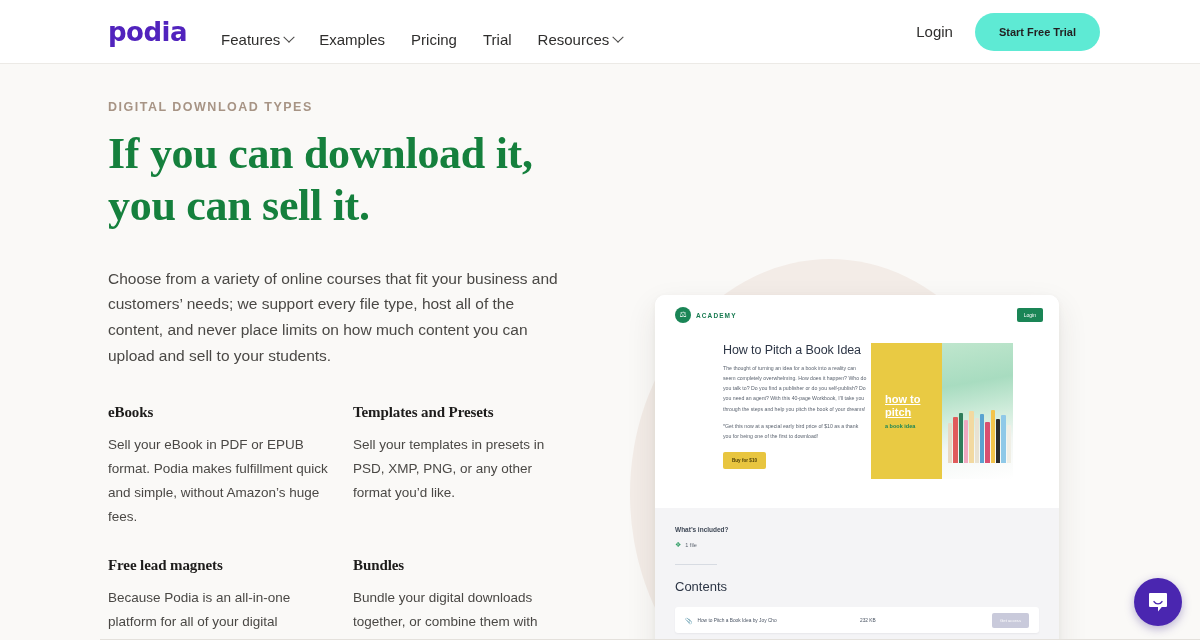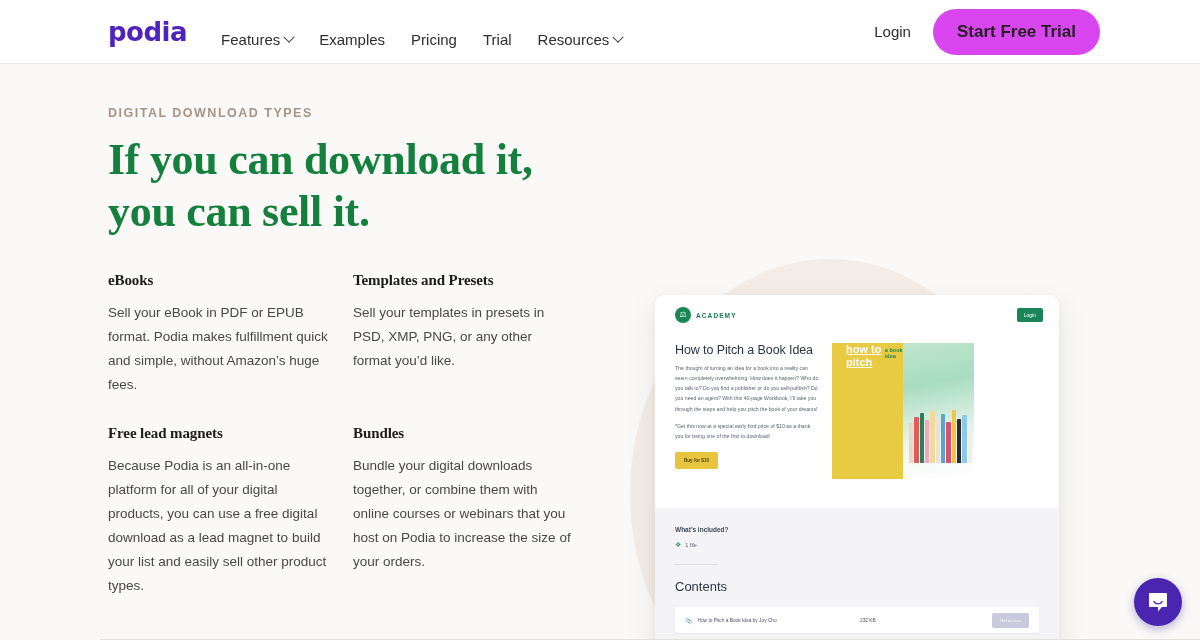--- a/index.html
+++ b/index.html
@@ -74,23 +74,23 @@
     gap: 22px;
   }
 
   .login-link {
     font-size: 15px;
     color: #2f2e2d;
     cursor: pointer;
   }
 
   .trial-btn {
-    background: #d946ef;
+    background: #5eead4;
     color: #231f20;
-    font-size: 17px;
+    font-size: 11px;
     font-weight: bold;
     border: none;
     border-radius: 24px;
     padding: 13px 24px;
     cursor: pointer;
     font-family: "Liberation Sans", sans-serif;
     white-space: nowrap;
   }
 
   
@@ -109,21 +109,20 @@
     z-index: 5;
   }
 
   .eyebrow {
     font-size: 12.5px;
     letter-spacing: 1.5px;
     color: #a79485;
     font-weight: bold;
     text-transform: uppercase;
     margin-bottom: 14px;
-    margin-top: 6px;
   }
 
   h1.headline {
     font-family: "Liberation Serif", serif;
     font-size: 44px;
     font-weight: bold;
     line-height: 1.18;
     letter-spacing: -0.3px;
     color: #15803d;
     max-width: 450px;
@@ -229,22 +228,23 @@
     font-size: 5px;
     border: none;
     border-radius: 2px;
     padding: 4px 7px;
     cursor: pointer;
     font-family: "Liberation Sans", sans-serif;
   }
 
   .mock-body {
     display: flex;
-    gap: 12px;
+    gap: 3px;
     padding: 20px 0 0 4px;
+    margin-left: 48px;
   }
 
   .mock-left { width: 145px; }
 
   .mock-title {
     font-size: 12.5px;
     color: #2c3545;
     font-weight: normal;
     margin-bottom: 6px;
     letter-spacing: -0.1px;
@@ -274,21 +274,21 @@
     height: 136px;
     display: flex;
     flex-shrink: 0;
     overflow: hidden;
   }
 
   .cover-left {
     width: 50%;
     background: #e9ca43;
     display: flex;
-    flex-direction: row;
+    flex-direction: column;
     justify-content: center;
     padding-left: 14px;
   }
 
   .cover-left .ct {
     color: #ffffff;
     font-size: 11px;
     font-weight: bold;
     line-height: 1.18;
     text-decoration: underline;
@@ -449,20 +449,21 @@
   </div>
 </div>
 
 <div class="page">
 
   <div class="blob"></div>
 
   <div class="content-wrap">
     <div class="eyebrow">DIGITAL DOWNLOAD TYPES</div>
     <h1 class="headline">If you can download it, you can sell it.</h1>
+    <p class="lede">Choose from a variety of online courses that fit your business and customers’ needs; we support every file type, host all of the content, and never place limits on how much content you can upload and sell to your students.</p>
 
     <div class="features">
       <div class="feature">
         <h3>eBooks</h3>
         <p>Sell your eBook in PDF or EPUB format. Podia makes fulfillment quick and simple, without Amazon’s huge fees.</p>
       </div>
       <div class="feature">
         <h3>Templates and Presets</h3>
         <p>Sell your templates in presets in PSD, XMP, PNG, or any other format you’d like.</p>
       </div>

